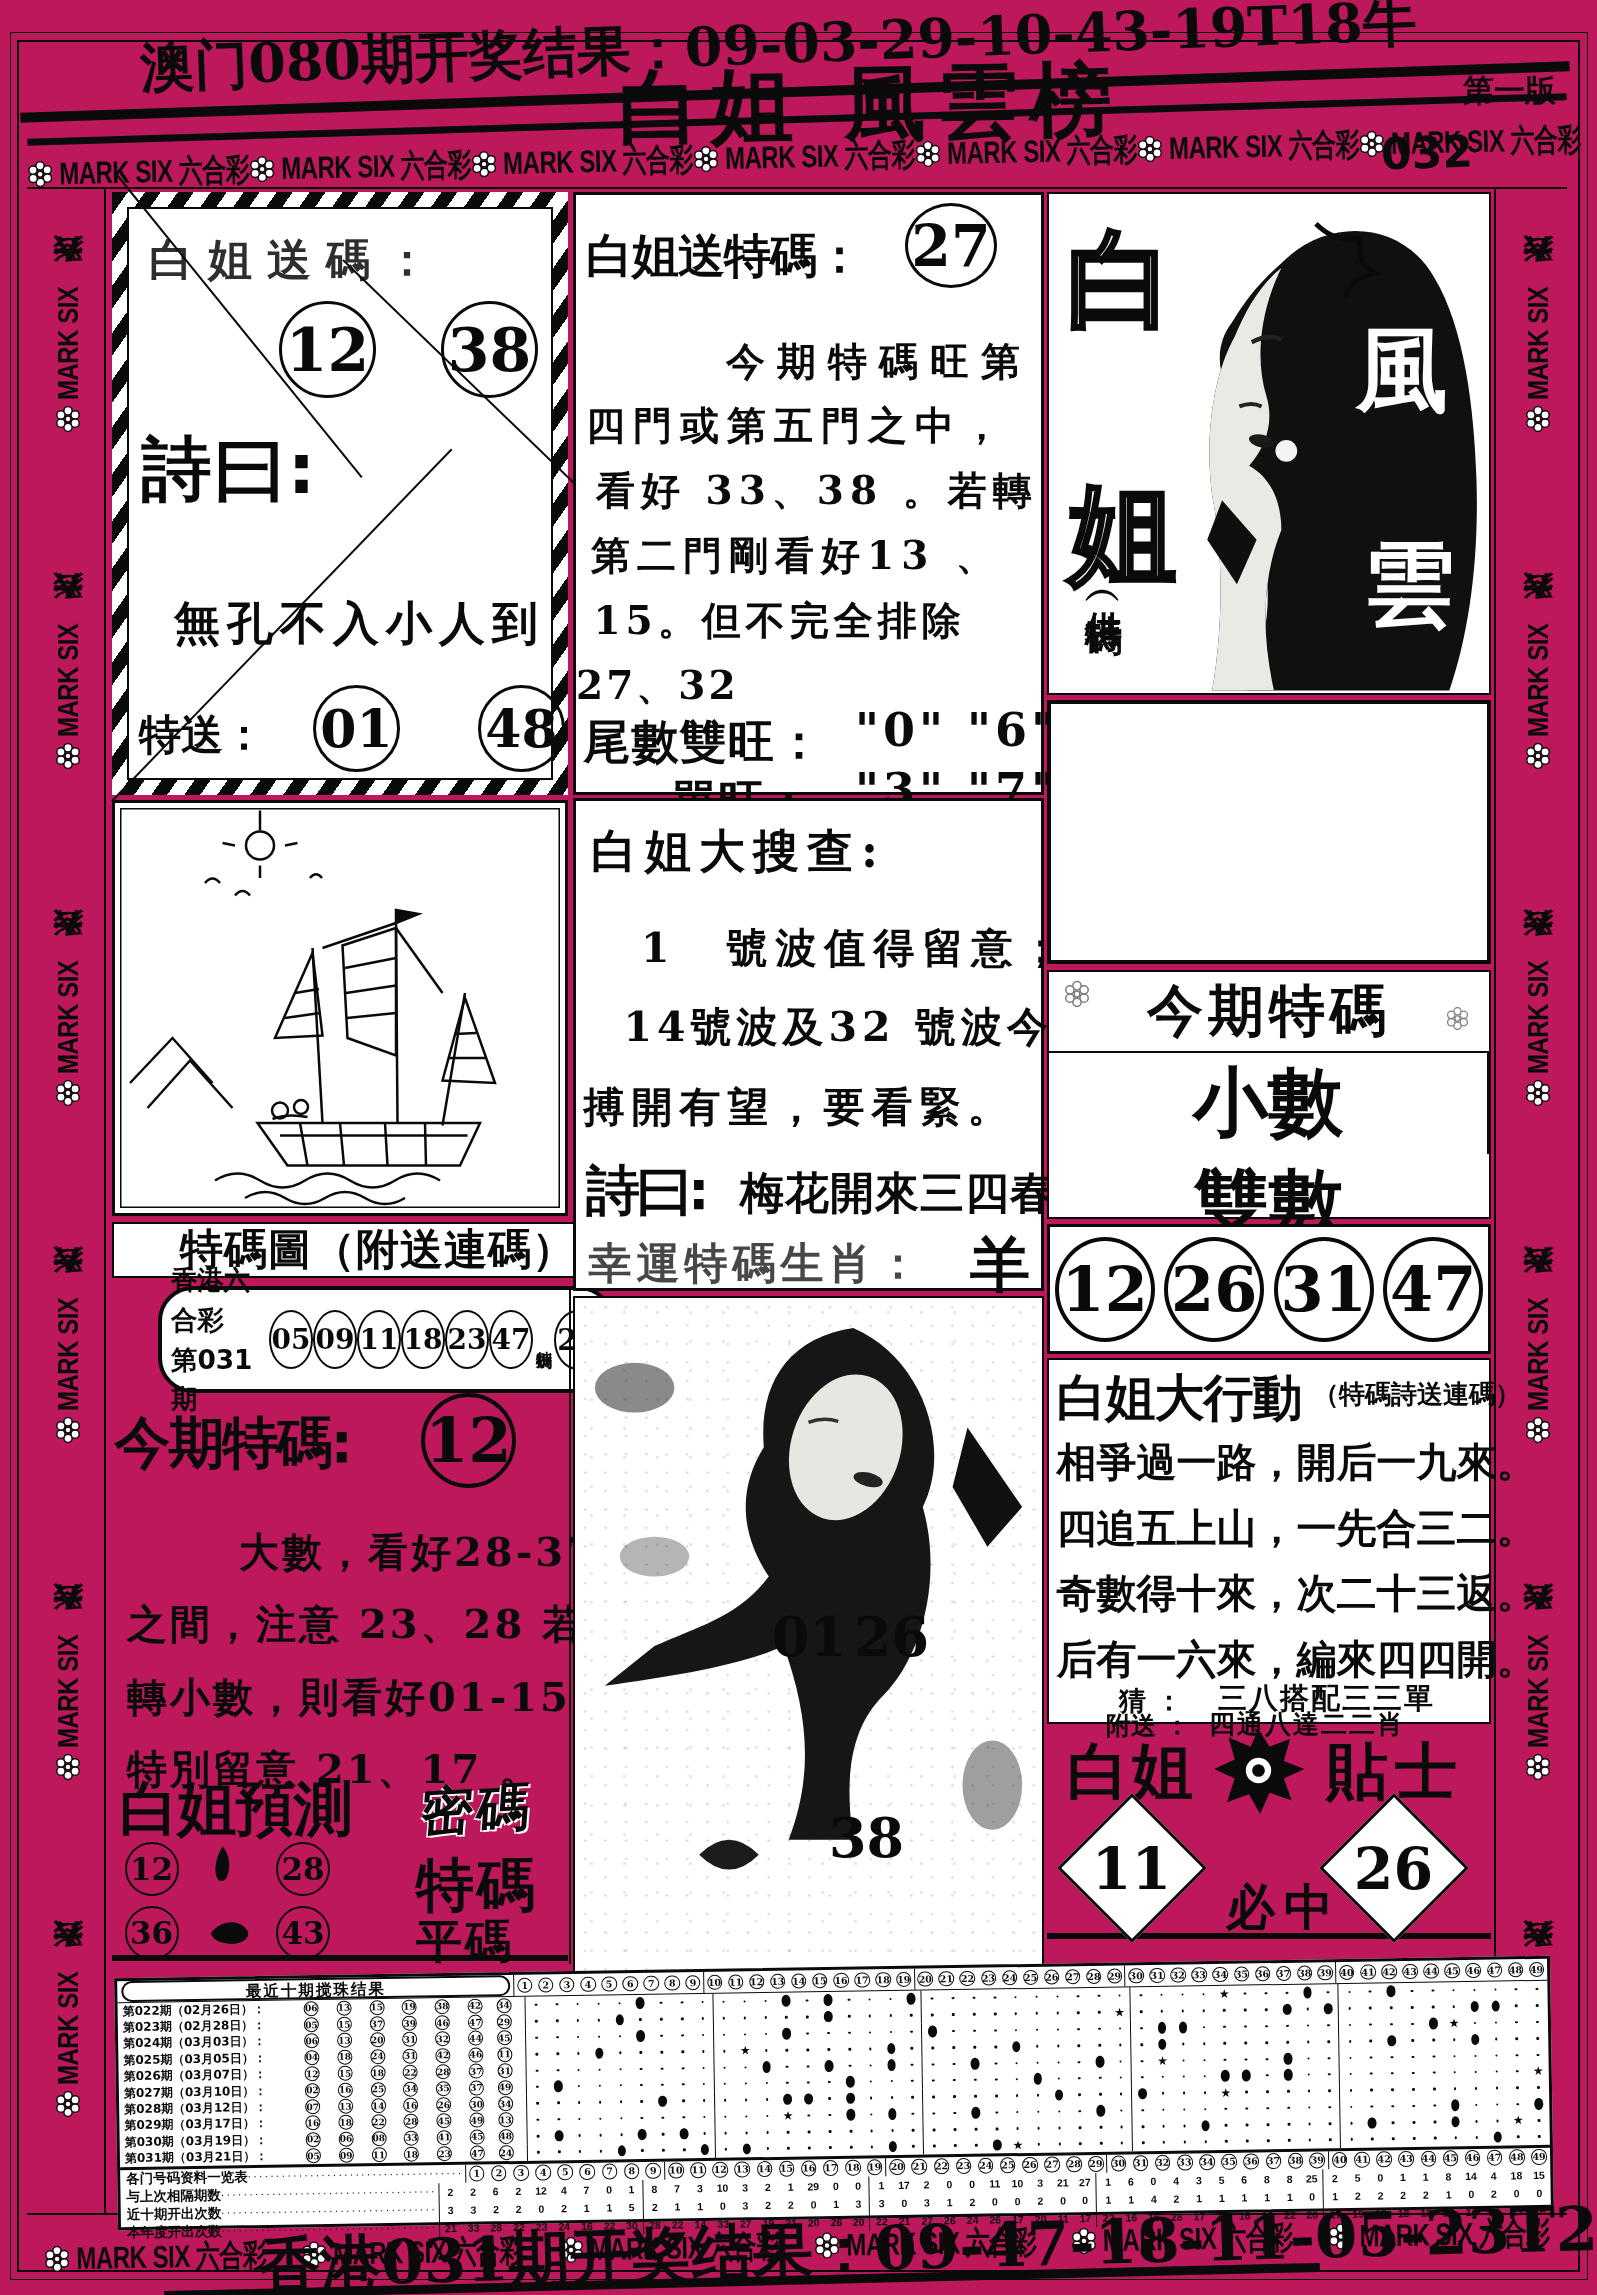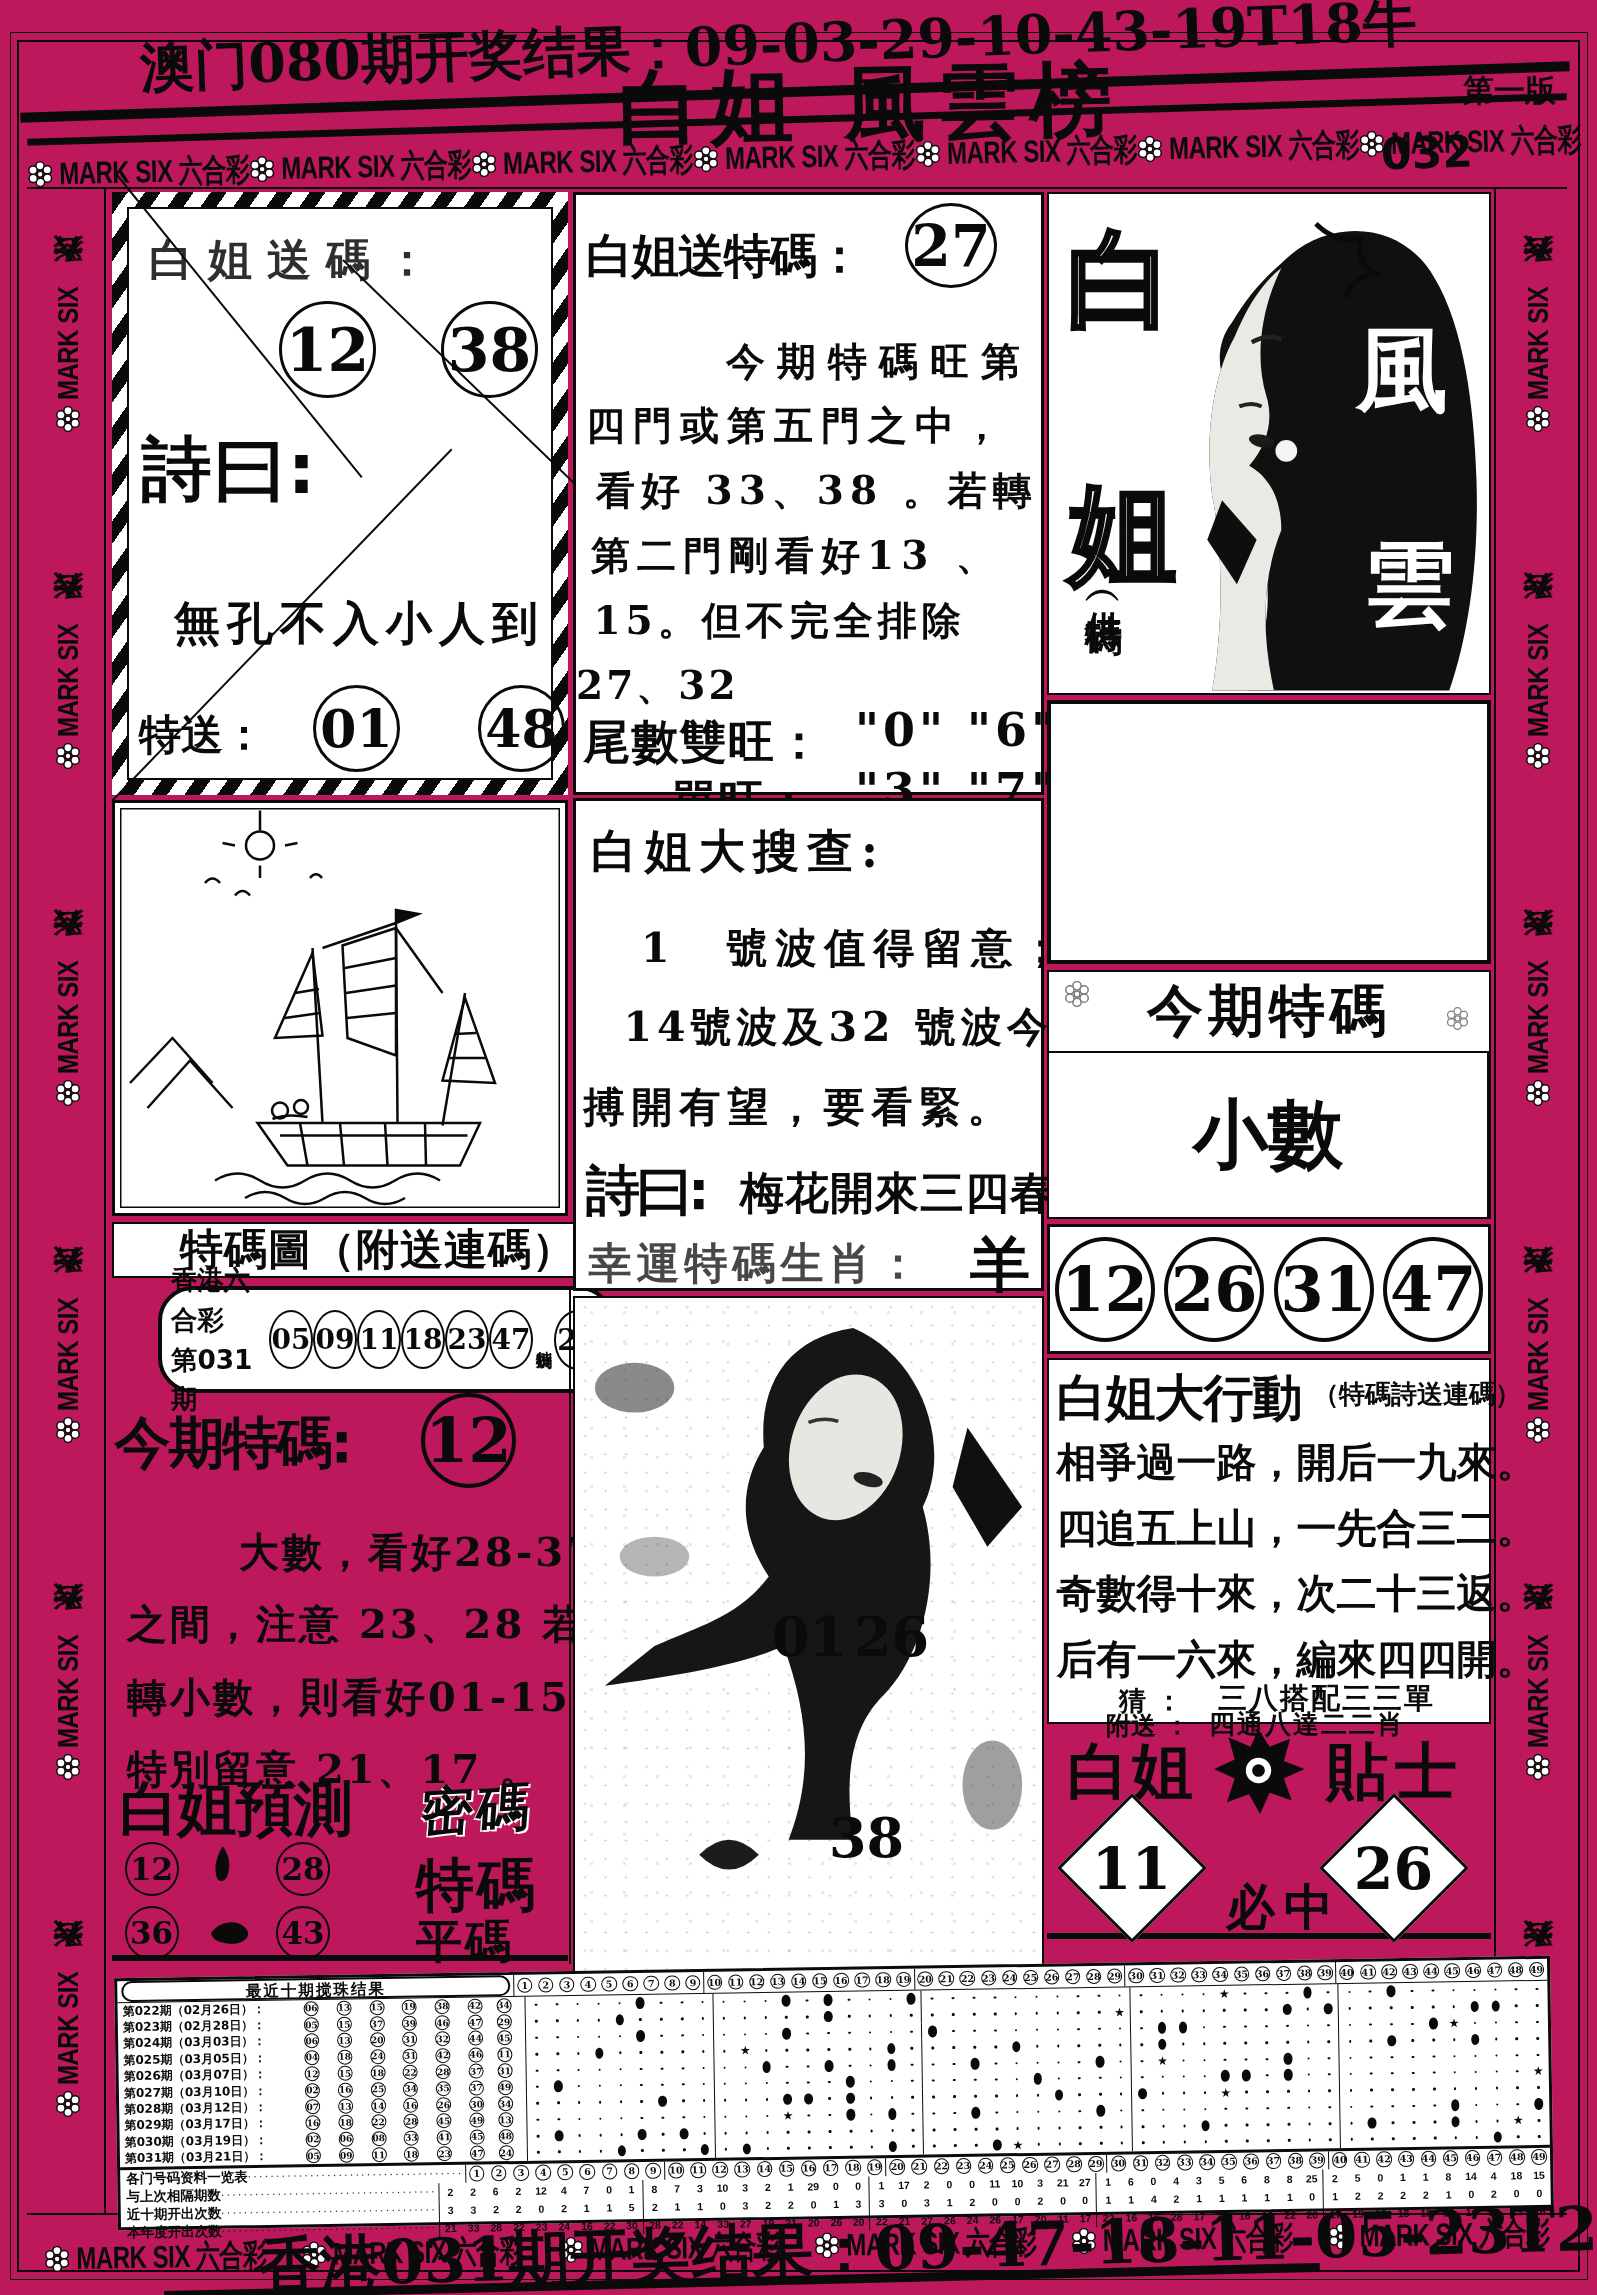--- a/index.html
+++ b/index.html
@@ -634,20 +634,21 @@
             <circle cx="34" cy="29" r="7"></circle>
             <circle cx="22" cy="36" r="7"></circle>
             <circle cx="10" cy="29" r="7"></circle>
             <circle cx="10" cy="15" r="7"></circle>
             <circle cx="22" cy="22" r="5"></circle>
           </g>
         </svg>
     </div>
     <div style="display:flex;height:164px;flex-direction:column;">
       <div style="flex:1;display:flex;align-items:center;justify-content:center;border-right:2px solid #0a0a0a;font-size:75px;font-weight:700;">小數</div>
+      <div style="flex:1;display:flex;align-items:center;justify-content:center;font-size:75px;font-weight:700;">雙數</div>
     </div>
   </div>
   <div class="box" style="left:1047px;top:1224px;width:444px;height:130px;border-width:3.5px;display:flex;align-items:center;justify-content:space-around;">
     <span class="circ" style="width:100px;height:105px;border-width:4px;font-size:62px;">12</span>
     <span class="circ" style="width:100px;height:105px;border-width:4px;font-size:62px;">26</span>
     <span class="circ" style="width:100px;height:105px;border-width:4px;font-size:62px;">31</span>
     <span class="circ" style="width:100px;height:105px;border-width:4px;font-size:62px;">47</span>
   </div>
 
   <div class="box" style="left:1047px;top:1358px;width:444px;height:366px;border-width:2px;text-align:right;">

